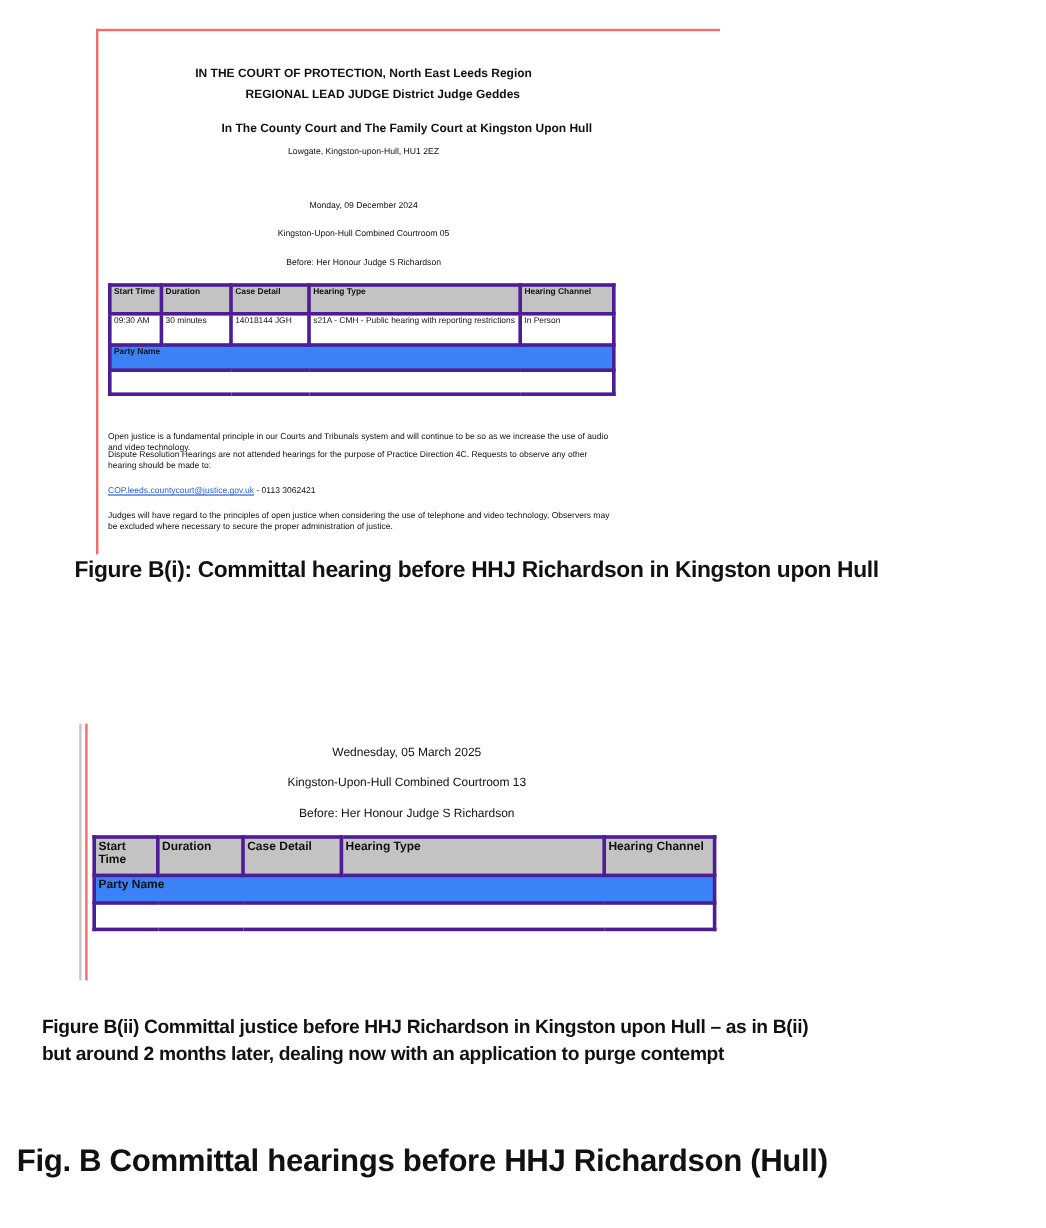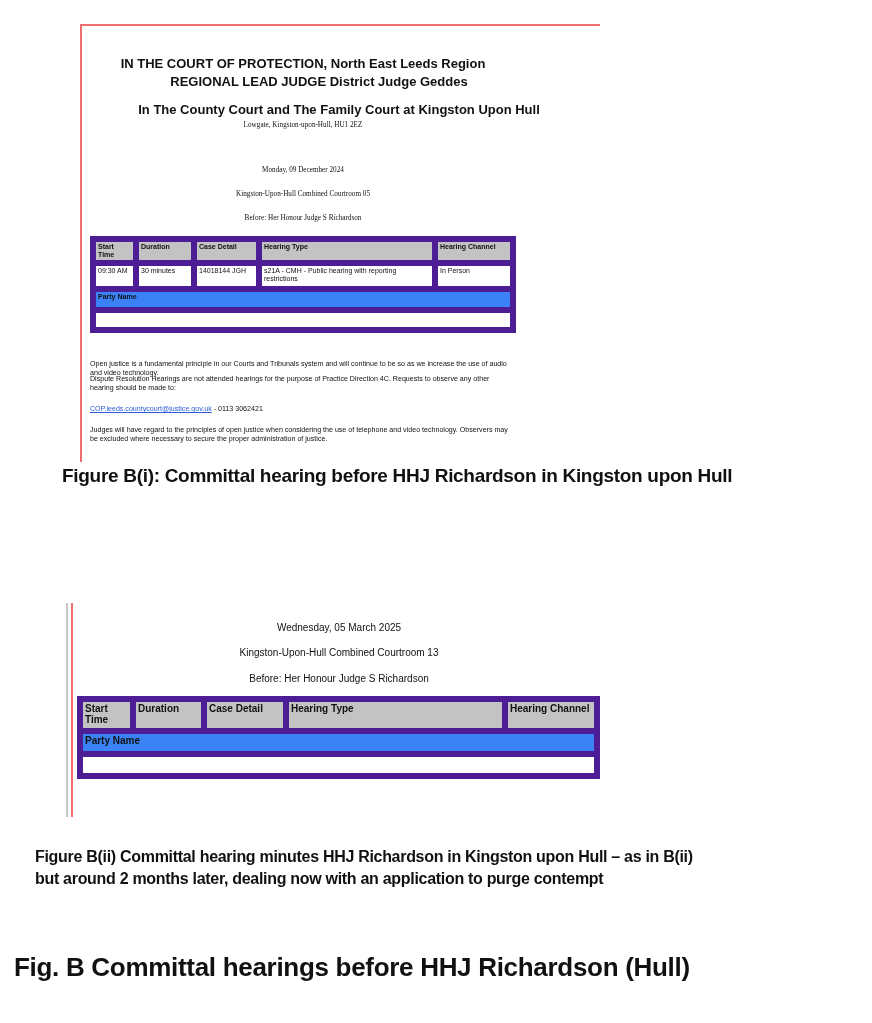--- a/index.html
+++ b/index.html
@@ -2,25 +2,25 @@
 <html><head>
 <meta charset="utf-8">
 <style>
   html, body { margin:0; padding:0; background:#ffffff; }
   body { width:872px; height:1023px; position:relative; overflow:hidden; font-family:"Liberation Sans", sans-serif; color:#111; }
   .abs { position:absolute; }
   .red-h { background:#f26d6d; height:2px; }
   .red-v { background:#f26d6d; width:2px; }
   .grey-v { background:#c8c8c8; width:2px; }
   .center { text-align:center; white-space:nowrap; }
-  .s1 { font-size:7.2px;font-family:Liberation Serif, serif; }
-  .s1b { font-size:13px; font-weight:bold; }
+  .s1 { font-size:7.2px; }
+  .s1b { font-size:10px; font-weight:bold; }
   .s2 { font-size:10px; }
   table.list { border-collapse:collapse; position:absolute; table-layout:fixed; }
-  table.list td { border:6px solid #4c1d95; vertical-align:top; padding:1px 2px; line-height:1.1; }
+  table.list td { border:3px solid #4c1d95; vertical-align:top; padding:1px 2px; line-height:1.1; }
   table.list tr.hdr td { background:#c3c3c3; font-weight:bold; }
   table.list tr.party td { background:#3b82f6; font-weight:bold; }
   .t1 { font-size:7px; }
   .t2 { font-size:10px; }
   .para { font-size:7.1px; line-height:1.2; position:absolute; }
   .link { color:#2a5bd7; text-decoration:underline; }
   .cap { font-family:"Liberation Sans", sans-serif; font-weight:bold; position:absolute; white-space:nowrap; color:#111; letter-spacing:-0.3px; }
 </style>
 </head>
 <body>
@@ -106,17 +106,17 @@
     </tr>
     <tr class="party" style="height:23px;">
       <td colspan="5">Party Name</td>
     </tr>
     <tr style="height:22px;">
       <td colspan="5"></td>
     </tr>
   </tbody>
     </table>
 
-  <div class="cap" style="left:35px; top:848px; font-size:16px;">Figure B(ii) Committal hearing minutes HHJ Richardson in Kingston upon Hull – as in B(ii)</div>
+  <div class="cap" style="left:35px; top:848px; font-size:16px;">Figure B(ii) Committal justice before HHJ Richardson in Kingston upon Hull – as in B(ii)</div>
   <div class="cap" style="left:35px; top:870px; font-size:16px;">but around 2 months later, dealing now with an application to purge contempt</div>
 </div>
 
 <div class="cap" style="left:14px; top:952px; font-size:26px;">Fig. B Committal hearings before HHJ Richardson (Hull)</div>
 
 </body></html>

